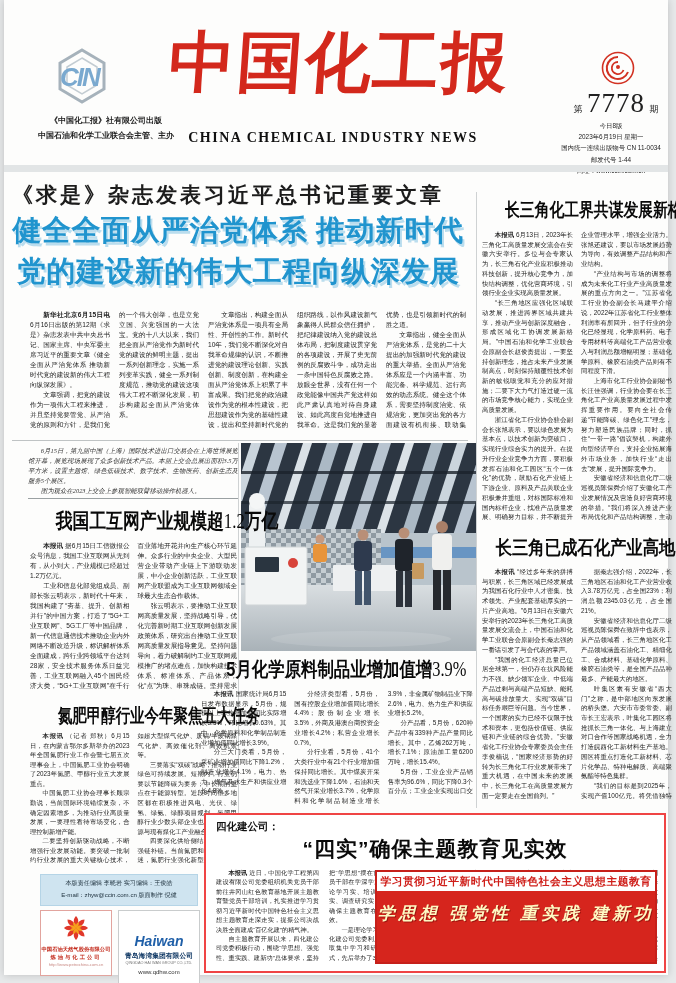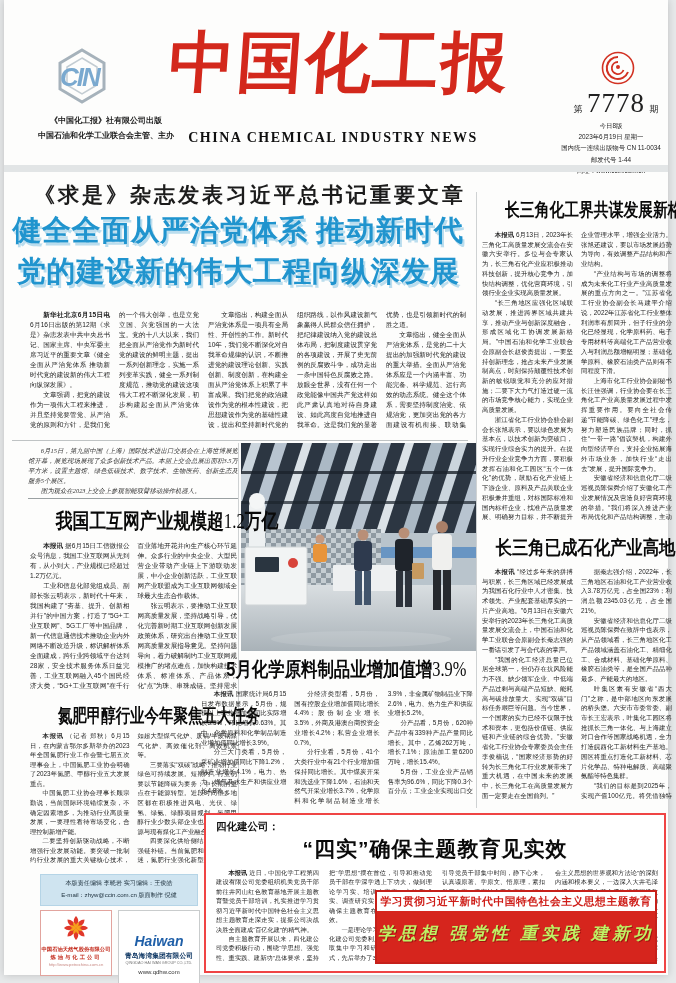--- a/index.html
+++ b/index.html
@@ -14,21 +14,21 @@
               font-family:"Liberation Serif",serif;font-weight:900;font-size:66px;
               transform:skewX(-4deg);letter-spacing:2px;}
   .mast-en{left:144px;top:130px;width:370px;text-align:center;color:#111;
            font-family:"Liberation Serif",serif;font-weight:bold;font-size:14px;letter-spacing:1.5px;}
   .issue-line{left:556px;top:88px;width:112px;text-align:center;color:#222;}
   .issue-line .small{font-size:9px;}
   .issue-line .big{font-family:"Liberation Serif",serif;font-size:27px;letter-spacing:1px;}
   .mast-meta{left:544px;top:120px;width:126px;text-align:center;font-size:6.4px;line-height:1.75;color:#222;}
   .gray-band{left:0;top:165px;width:664px;height:7px;background:#e2e5e6;}
   
-  .kicker{left:8px;top:181px;width:454px;text-align:right;font-size:21px;font-weight:900;
+  .kicker{left:8px;top:181px;width:454px;text-align:left;font-size:21px;font-weight:900;
           letter-spacing:3px;color:#1c1c1c;}
   .head-blue{left:5px;top:210px;width:458px;text-align:center;color:#2094ce;font-weight:700;
              font-size:29px;line-height:1.42;letter-spacing:0.5px;
              text-shadow:2px 2.5px 0 rgba(32,148,206,.30);}
   .body-text{font-size:6.6px;line-height:1.52;text-align:justify;color:#222;overflow:hidden;}
   .body-text p{margin:0;text-indent:2em;}
   .lead-cols{left:26px;top:310px;width:436px;height:128px;column-count:5;column-gap:9px;}
   .hr{background:#bfc3c4;}
   .vr{background:#cfd2d3;}
   
@@ -68,25 +68,25 @@
   .df-body{left:478px;top:230px;width:190px;height:298px;column-count:2;column-gap:8px;font-size:6.4px;}
   .dh-head{left:477px;top:535px;width:191px;}
   .dh-head .cond{font-size:19px;transform:scaleX(.86);}
   .dh-body{left:478px;top:567px;width:190px;height:240px;column-count:2;column-gap:8px;font-size:6.4px;}
   
   .shj-box{left:200px;top:813px;width:462px;height:160px;border:2px solid #ef4444;background:#fff;
            padding:5px 10px;box-sizing:border-box;}
   .shj-label{font-size:10.5px;font-weight:900;color:#111;}
   .shj-head{text-align:center;font-size:21px;font-weight:900;color:#0a0a0a;margin-top:1px;letter-spacing:1px;}
   .shj-body{width:442px;height:96px;column-count:4;column-gap:10px;margin-top:5px;font-size:6.2px;}
-  .banner{position:absolute;right:7px;bottom:7px;width:282px;height:74px;border:2px solid #c6201a;
+  .banner{position:absolute;right:7px;bottom:7px;width:282px;height:94px;border:2px solid #c6201a;
           background:#d6251d;box-sizing:border-box;}
   .banner-top{background:#fff;color:#cf1f1a;font-weight:900;font-size:10.8px;text-align:center;
               padding:3px 0 2px;white-space:nowrap;letter-spacing:0.5px;}
-  .banner-main{color:#bef264;text-align:center;font-family:"Liberation Serif",serif;font-weight:bold;
+  .banner-main{color:#fef9c3;text-align:center;font-family:"Liberation Serif",serif;font-weight:bold;
                font-style:italic;font-size:17px;letter-spacing:4px;padding-top:11px;
                text-shadow:1px 1px 0 rgba(120,10,5,.6);}
   b.lede{font-weight:900;}
 </style>
 </head>
 <body>
 
 <div class="sheet">
 
   <div class="abs" style="left:46px;top:44px;width:64px;height:64px;">

